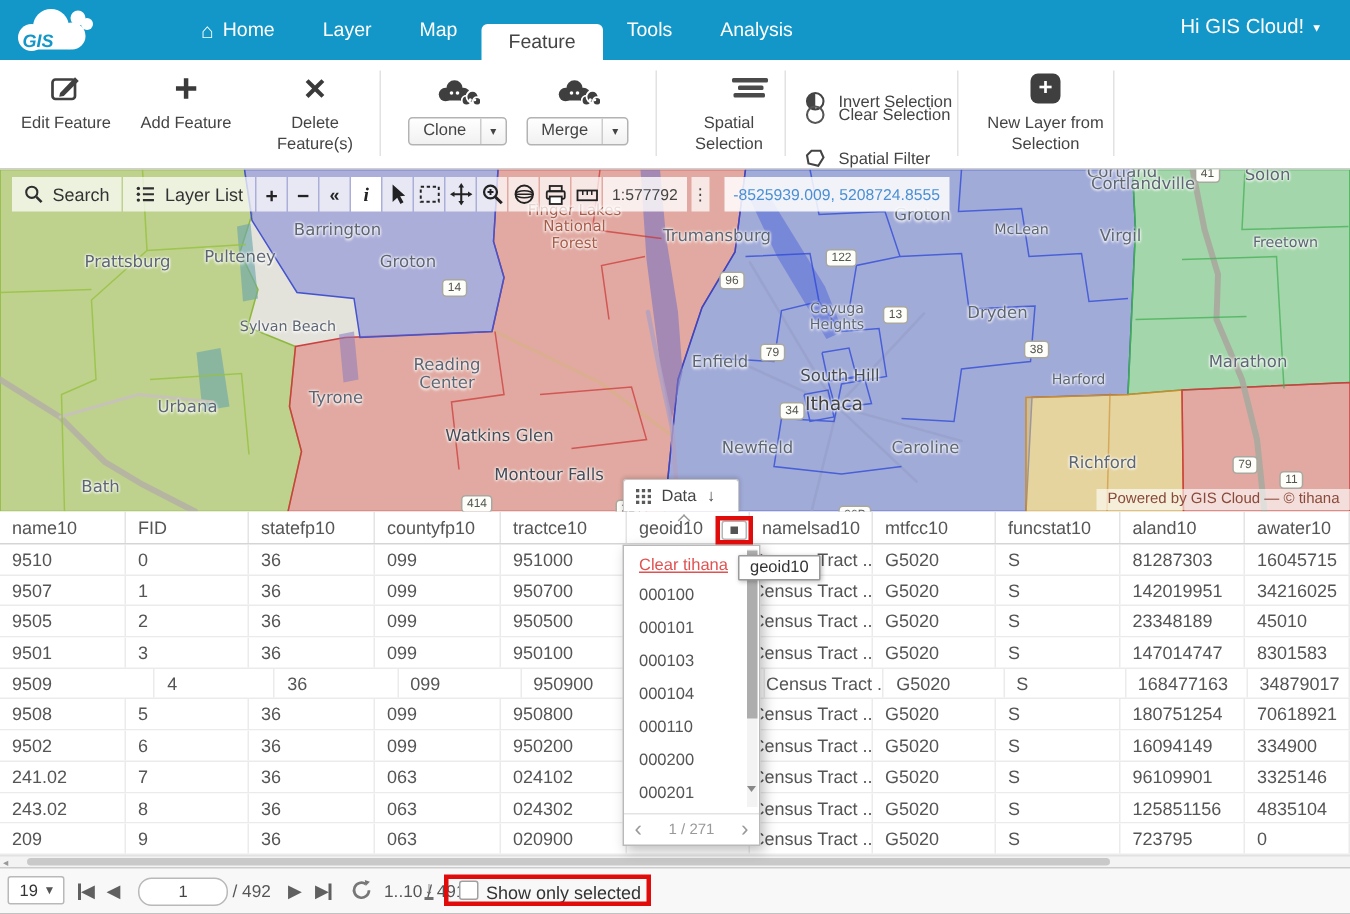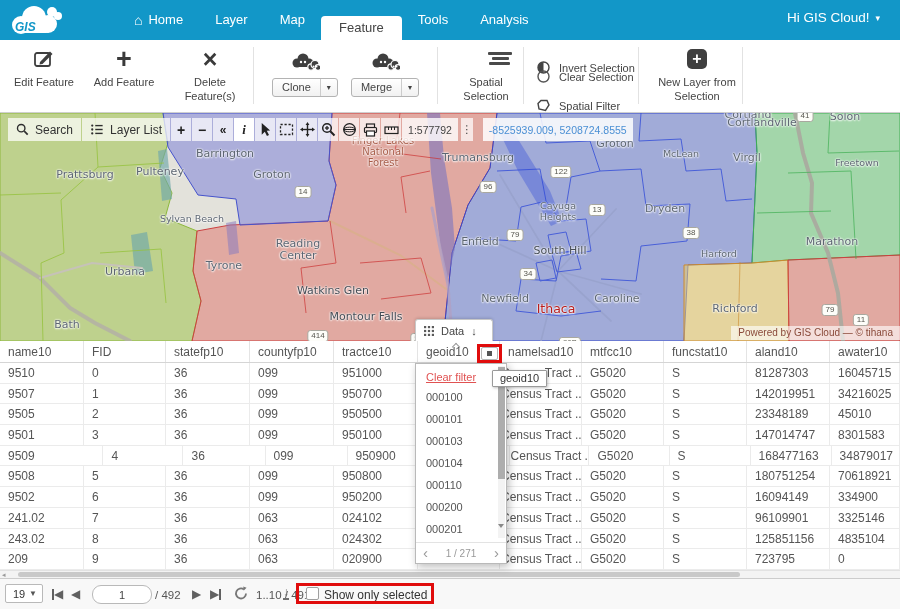--- a/index.html
+++ b/index.html
@@ -29,21 +29,21 @@
   .email-btn{position:absolute;left:762px;top:13px;display:flex;align-items:center;gap:9px;font-size:11px;color:#444;cursor:pointer;}
   .newlayer-ic{width:20px;height:20px;background:#3f3f3f;border-radius:5px;color:#fff;font-size:16px;font-weight:bold;display:flex;align-items:center;justify-content:center;line-height:18px;}
   .selbars div{background:#4a4a4a;height:3px;margin-bottom:2px;border-radius:1px;}
   
   .map{position:absolute;top:113px;left:0;width:900px;height:228px;background:#e3e2db;overflow:hidden;cursor:grab;}
   .map svg.base{position:absolute;left:0;top:0;}
   .map-label{position:absolute;transform:translate(-50%,-50%);color:#5d6672;font-size:11px;
      font-family:"DejaVu Sans",sans-serif;white-space:pre-line;text-align:center;line-height:1.12;
      text-shadow:0 0 2px #fff,0 0 2px #fff,0 1px 2px rgba(255,255,255,.9);pointer-events:none;z-index:3;}
   .map-label.sm{font-size:9.5px;}
-  .map-label.city{font-size:12.5px;color:#b91c1c;margin-top:40px;}
+  .map-label.city{font-size:12.5px;color:#404040;}
   .map-label.dark{color:#454c55;}
   .map-label.forest{color:#a85c48;font-size:10px;}
   .shield{position:absolute;transform:translate(-50%,-50%);background:#fdfdf9;border:1px solid #a9a89f;border-radius:3px;font-size:8px;color:#55554e;padding:0 3px;height:10px;line-height:10px;z-index:3;white-space:nowrap;}
   .map-toolbar{position:absolute;left:8px;top:5px;height:23px;display:flex;align-items:stretch;gap:1px;z-index:6;}
   .mt-btn{background:rgba(255,255,255,.72);display:flex;align-items:center;justify-content:center;color:#333;cursor:pointer;}
   .mt-btn.txt{padding:0 8px;gap:6px;font-size:12px;}
   .mt-btn.sq{width:20px;}
   .mt-btn.active{background:#fff;}
   .mt-glyph{font-size:14px;font-weight:bold;color:#222;}
   .mt-glyph.small{font-size:12px;}
@@ -635,21 +635,21 @@
         <div class="td c8" style="width: 83px;">S</div>
         <div class="td c9" style="width: 83px;">723795</div>
         <div class="td c10" style="width: 70px;">0</div>
       </div>
     </div>
   <span class="sort-asc"></span>
   <div class="filter-btn"></div>
   <div class="anno filter"></div>
 
   <div class="dropdown">
-    <div class="dd-clear">Clear filter</div>
+    <div class="dd-clear">Clear tihana</div>
     <div>
         <div class="dd-item">000100</div>
         <div class="dd-item">000101</div>
         <div class="dd-item">000103</div>
         <div class="dd-item">000104</div>
         <div class="dd-item">000110</div>
         <div class="dd-item">000200</div>
         <div class="dd-item">000201</div>
       </div>
     <div class="dd-track"></div>

